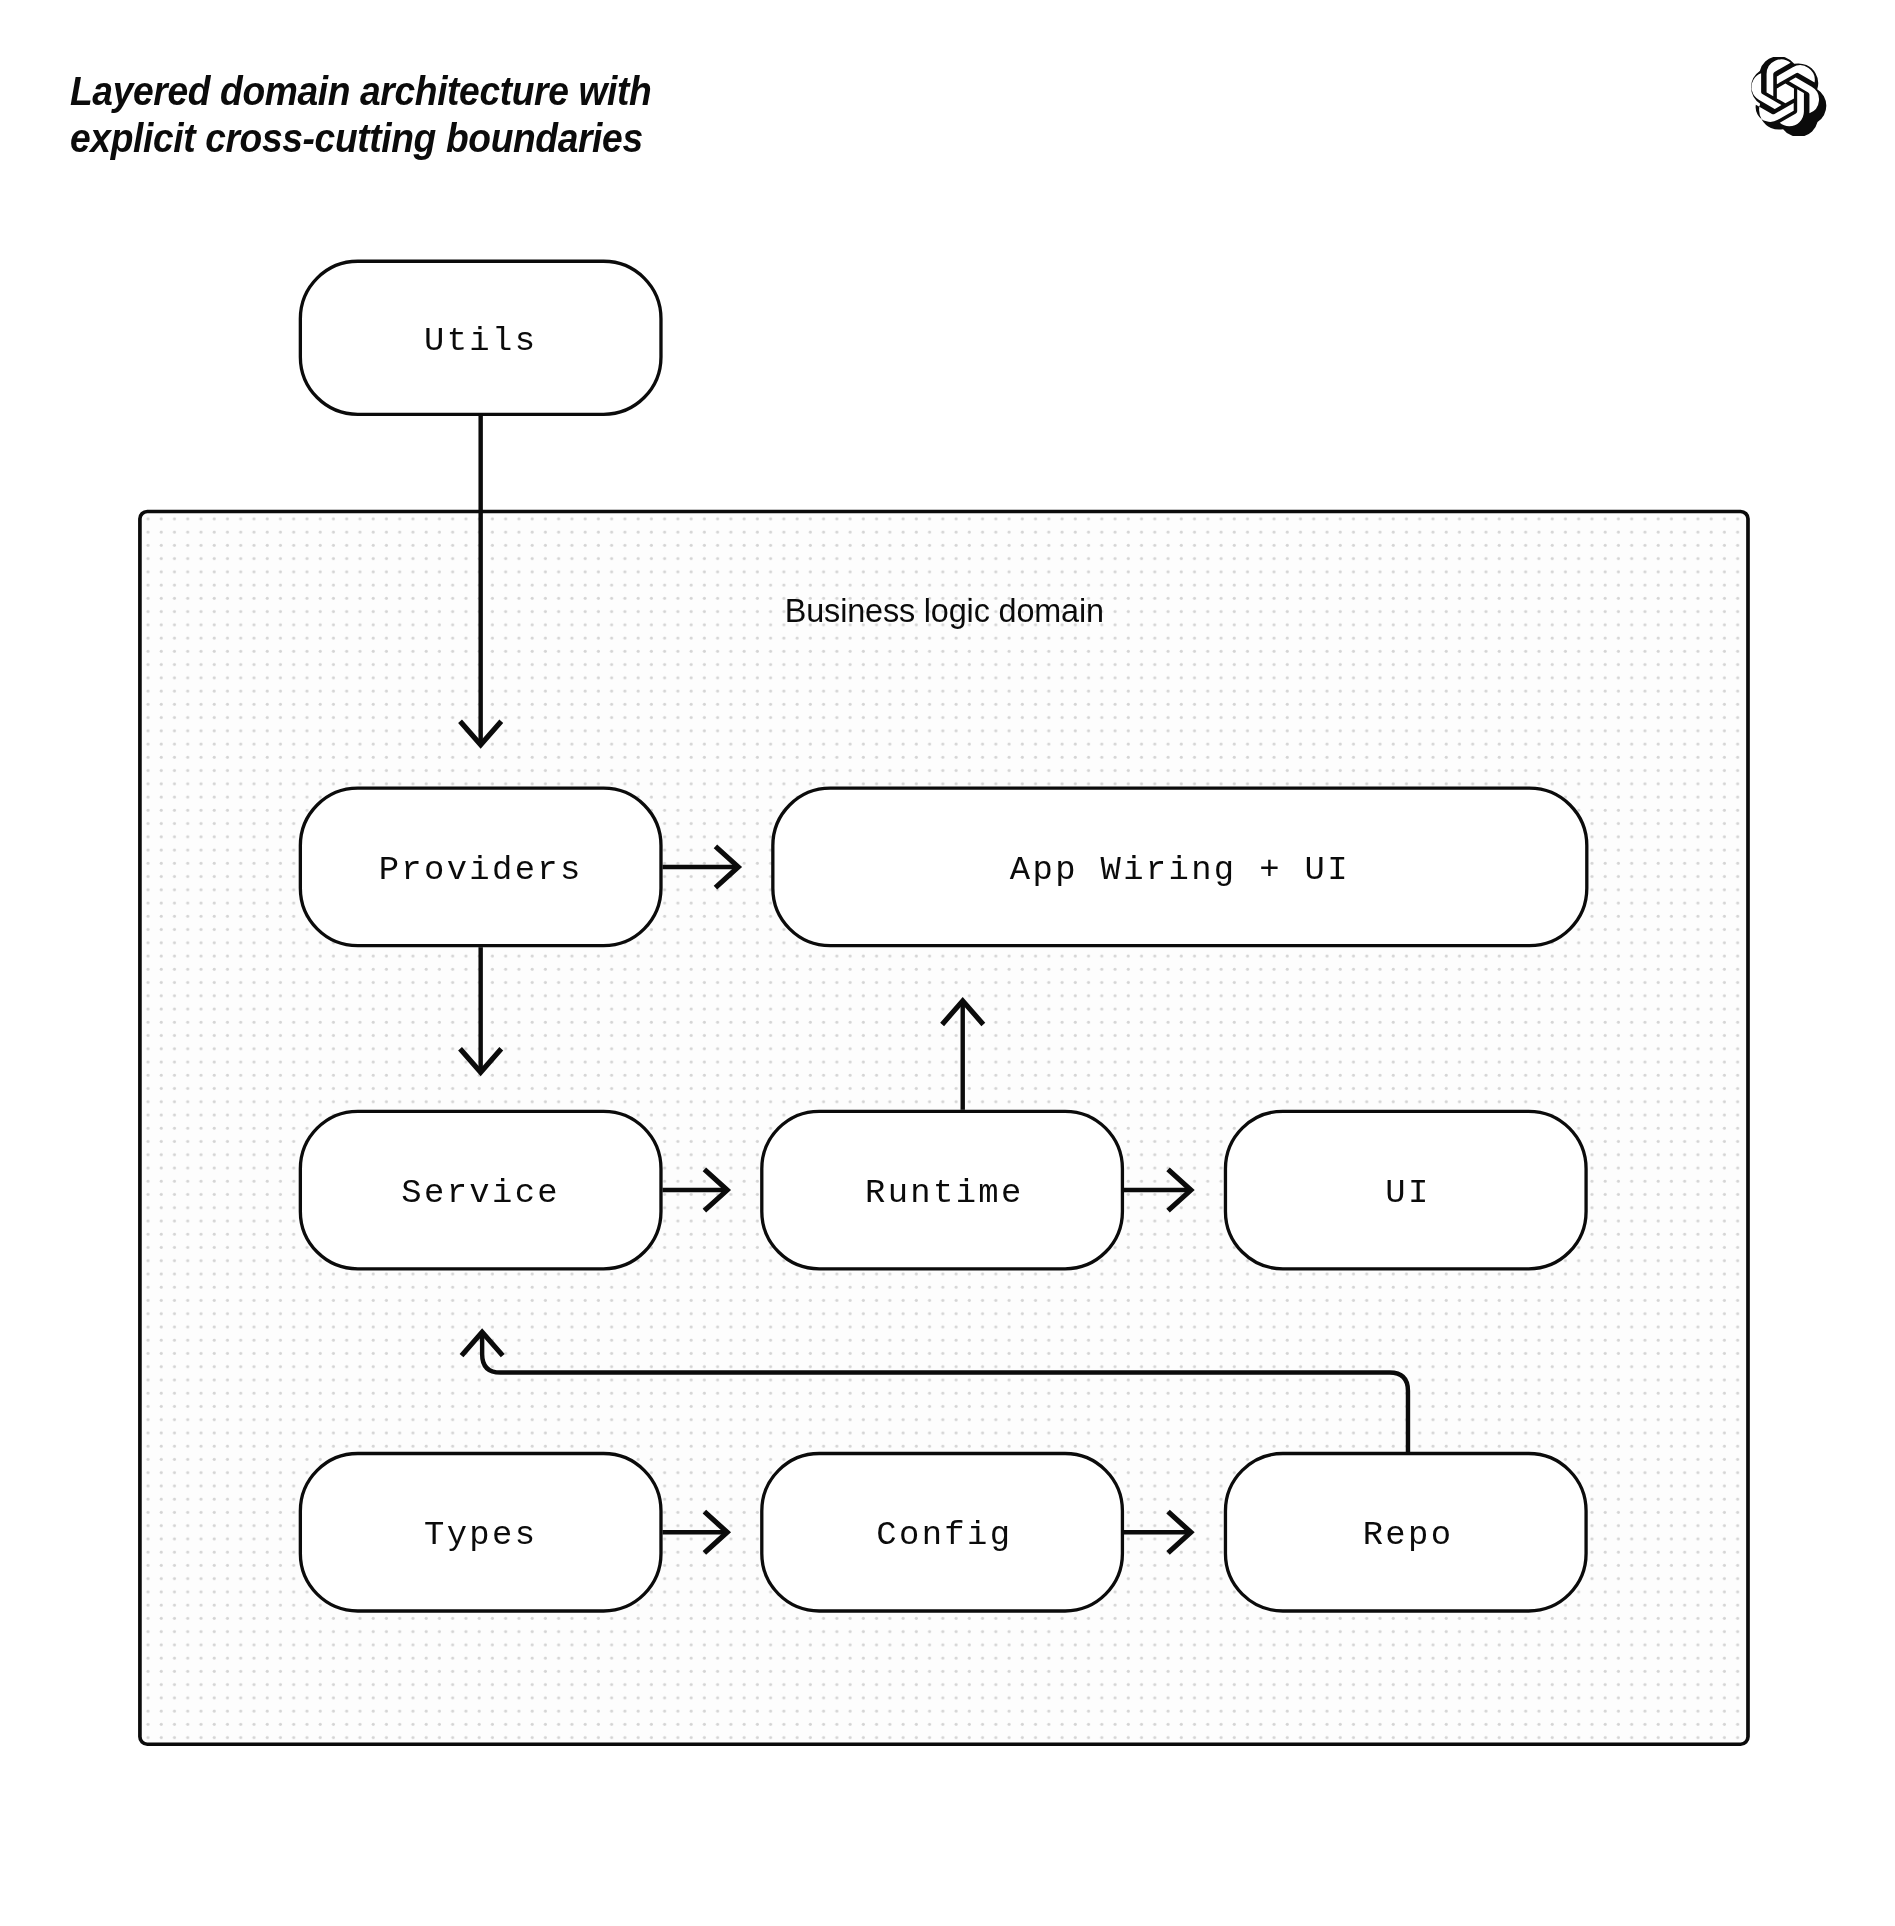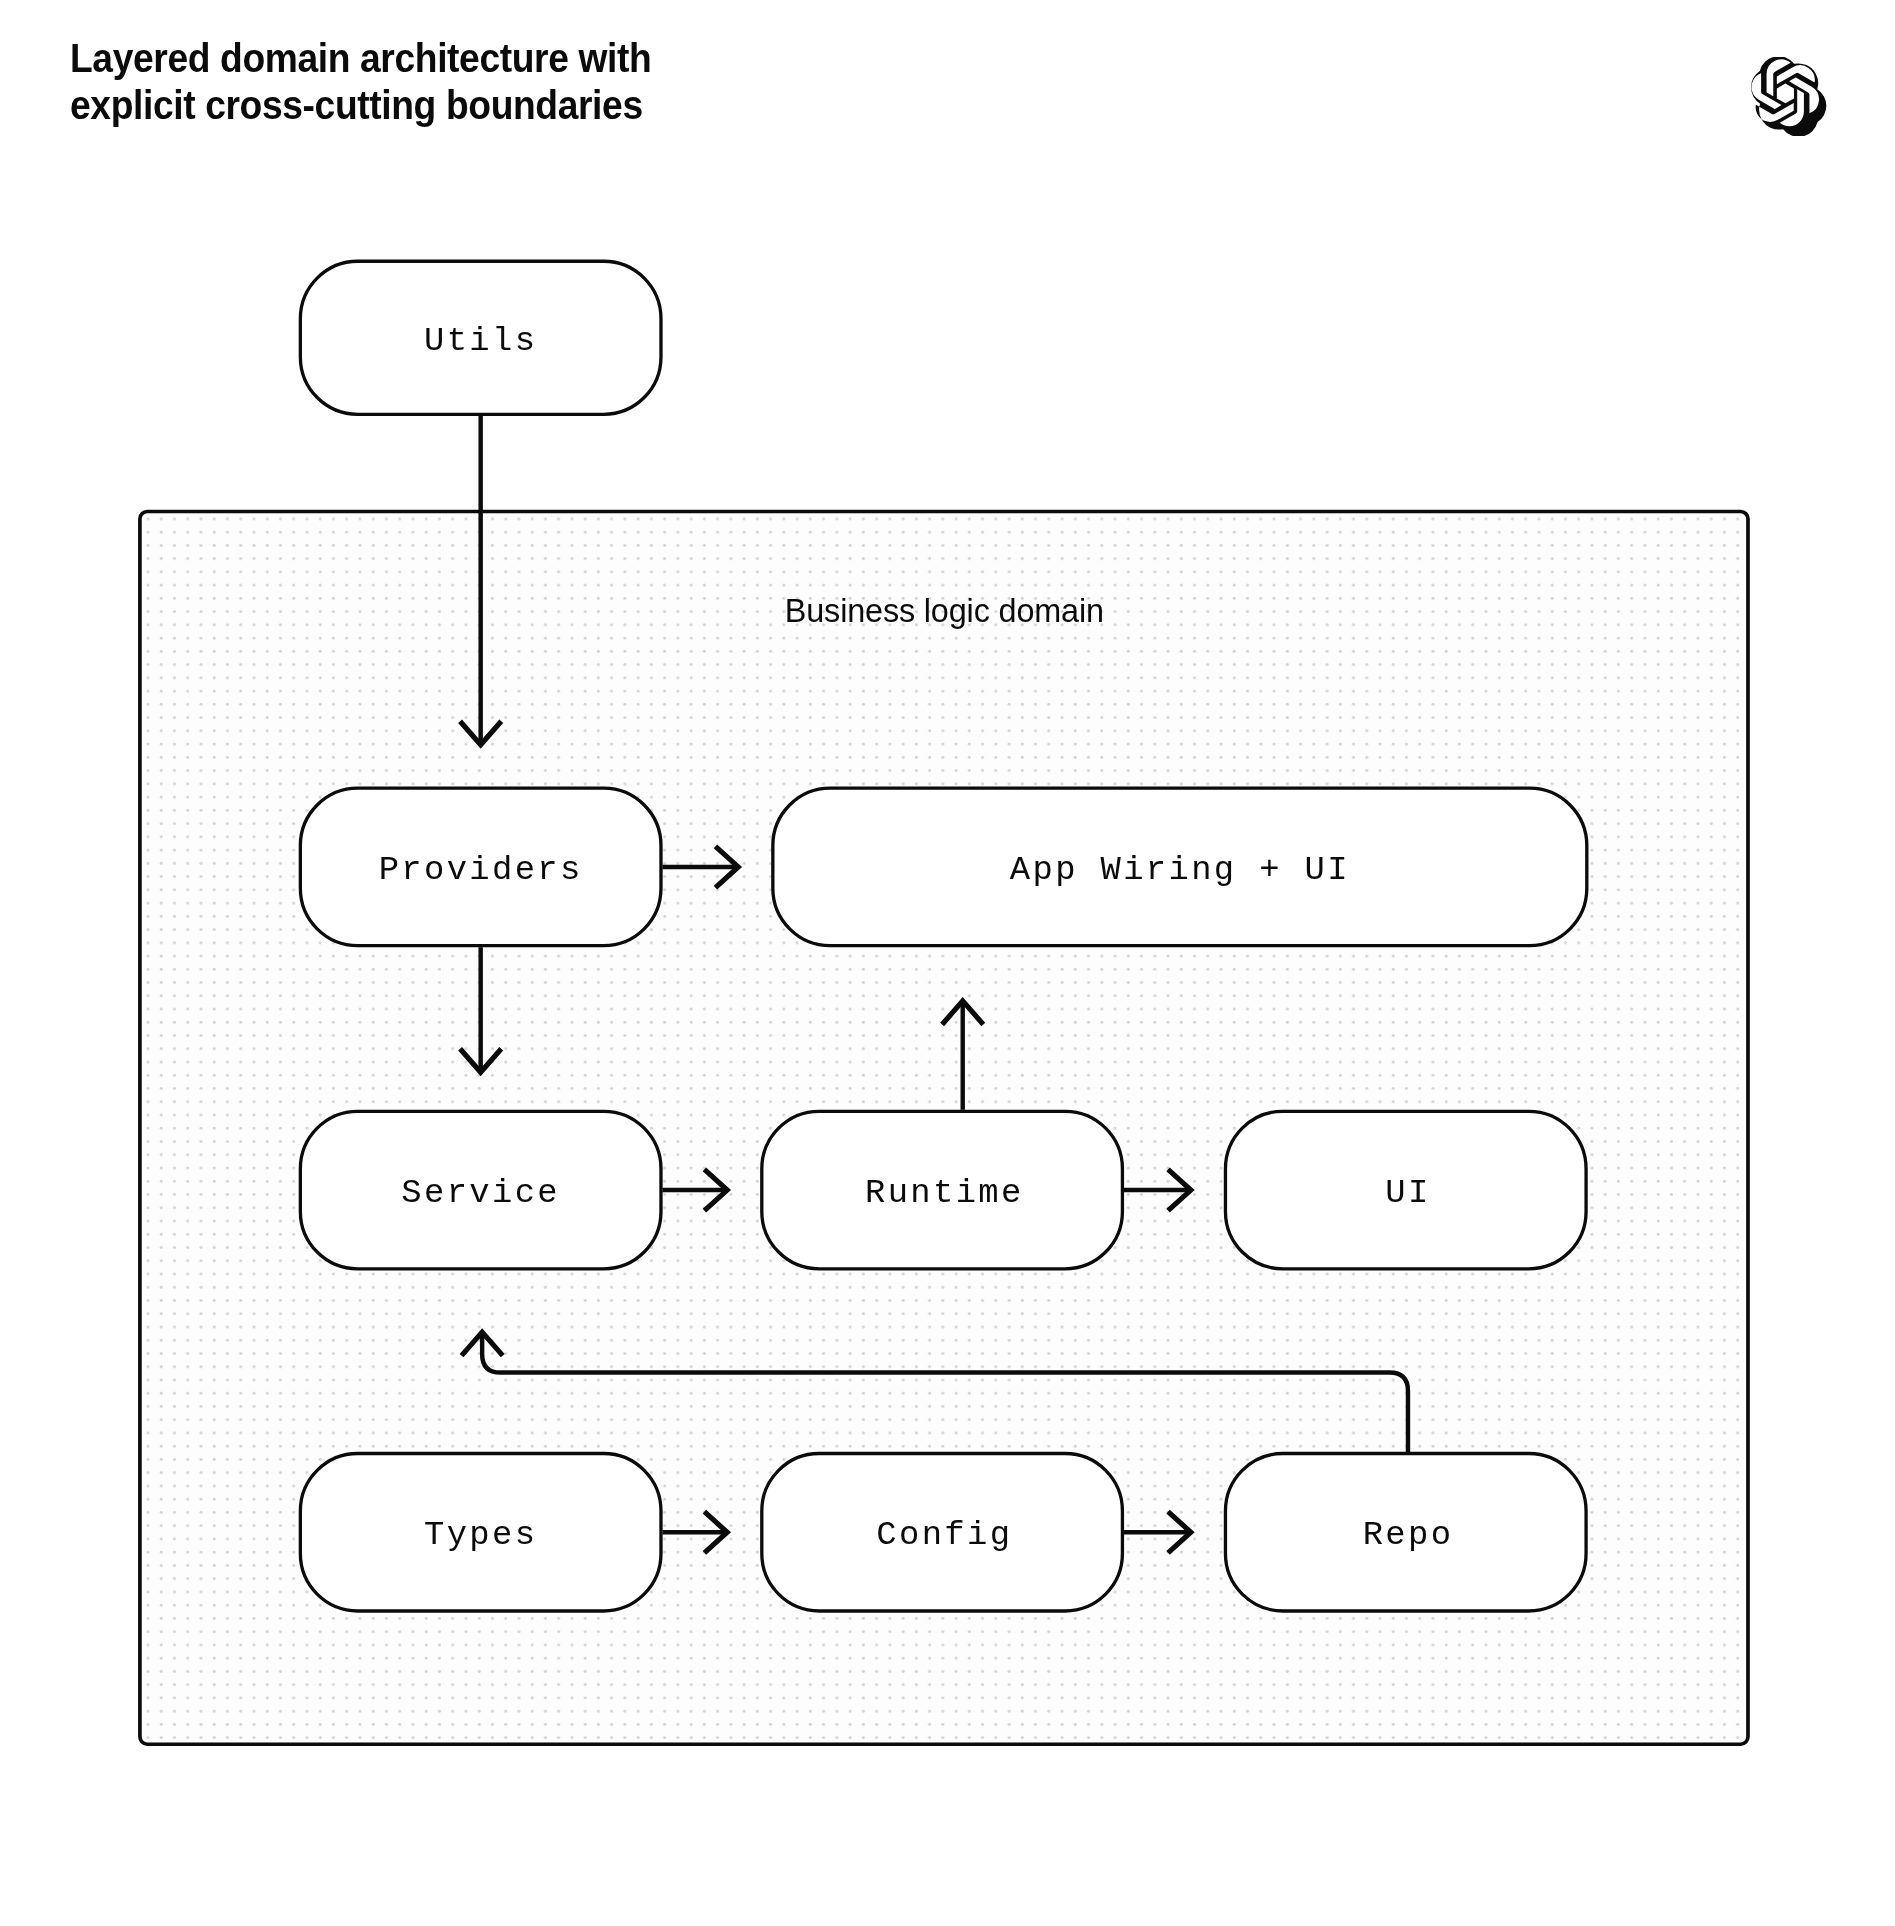--- a/index.html
+++ b/index.html
@@ -16,22 +16,23 @@
   }
   #canvas {
     position: absolute;
     top: 0; left: 0;
     width: 1896px;
     height: 1926px;
   }
   .title-block {
     position: absolute;
     left: 70px;
-    top: 35px;
+    top: 68px;
     width: 1030px;
+    font-style: italic;
   }
   .title-line {
     font-family: "Liberation Sans", sans-serif;
     font-weight: bold;
     font-size: 40px;
     line-height: 1.18;
     letter-spacing: -0.4px;
     color: #0b0b0b;
     transform: scaleX(0.93);
     transform-origin: left center;

